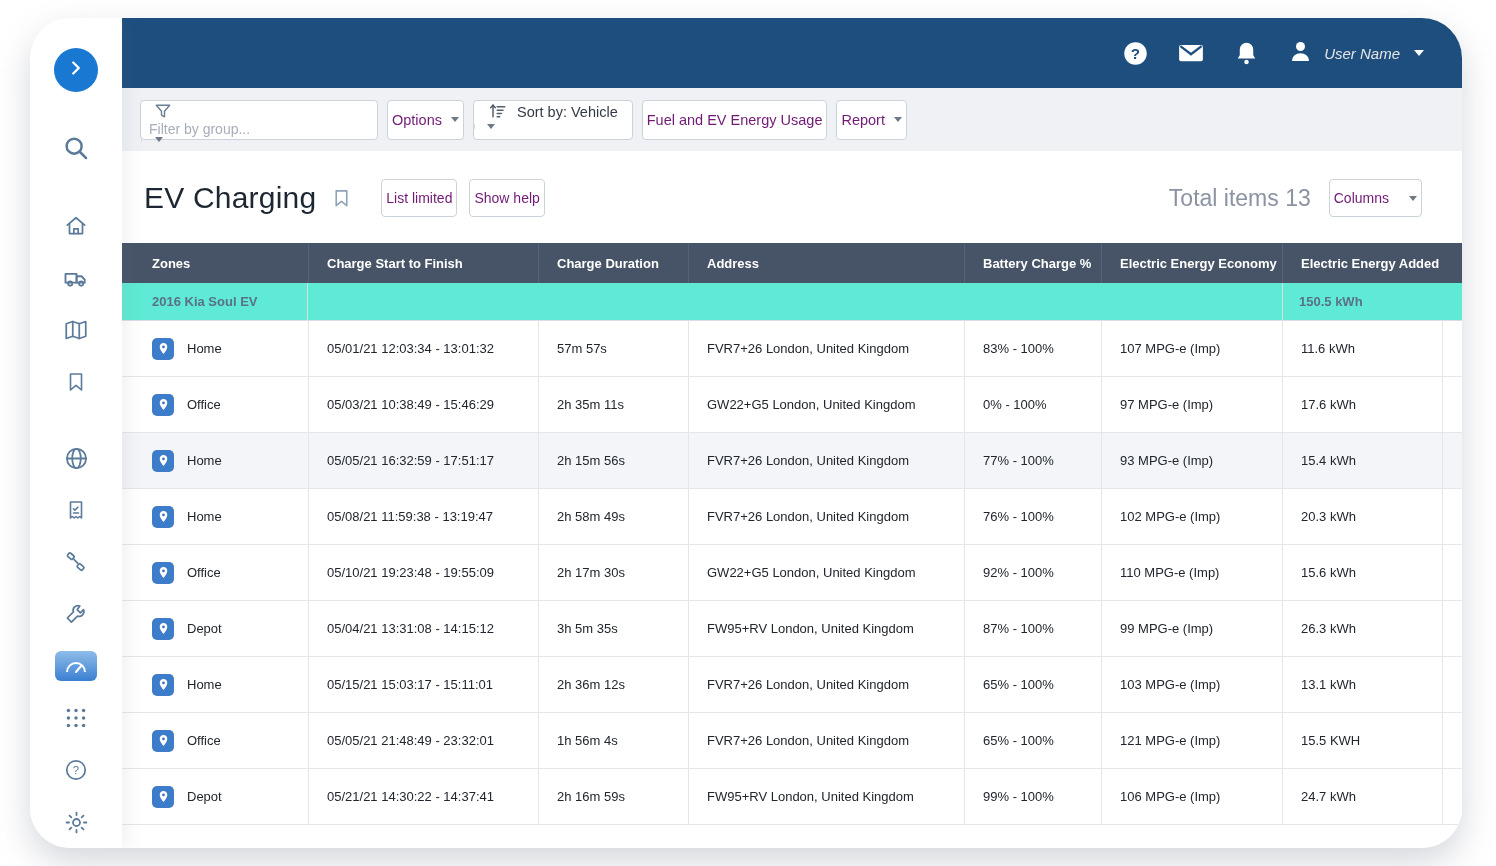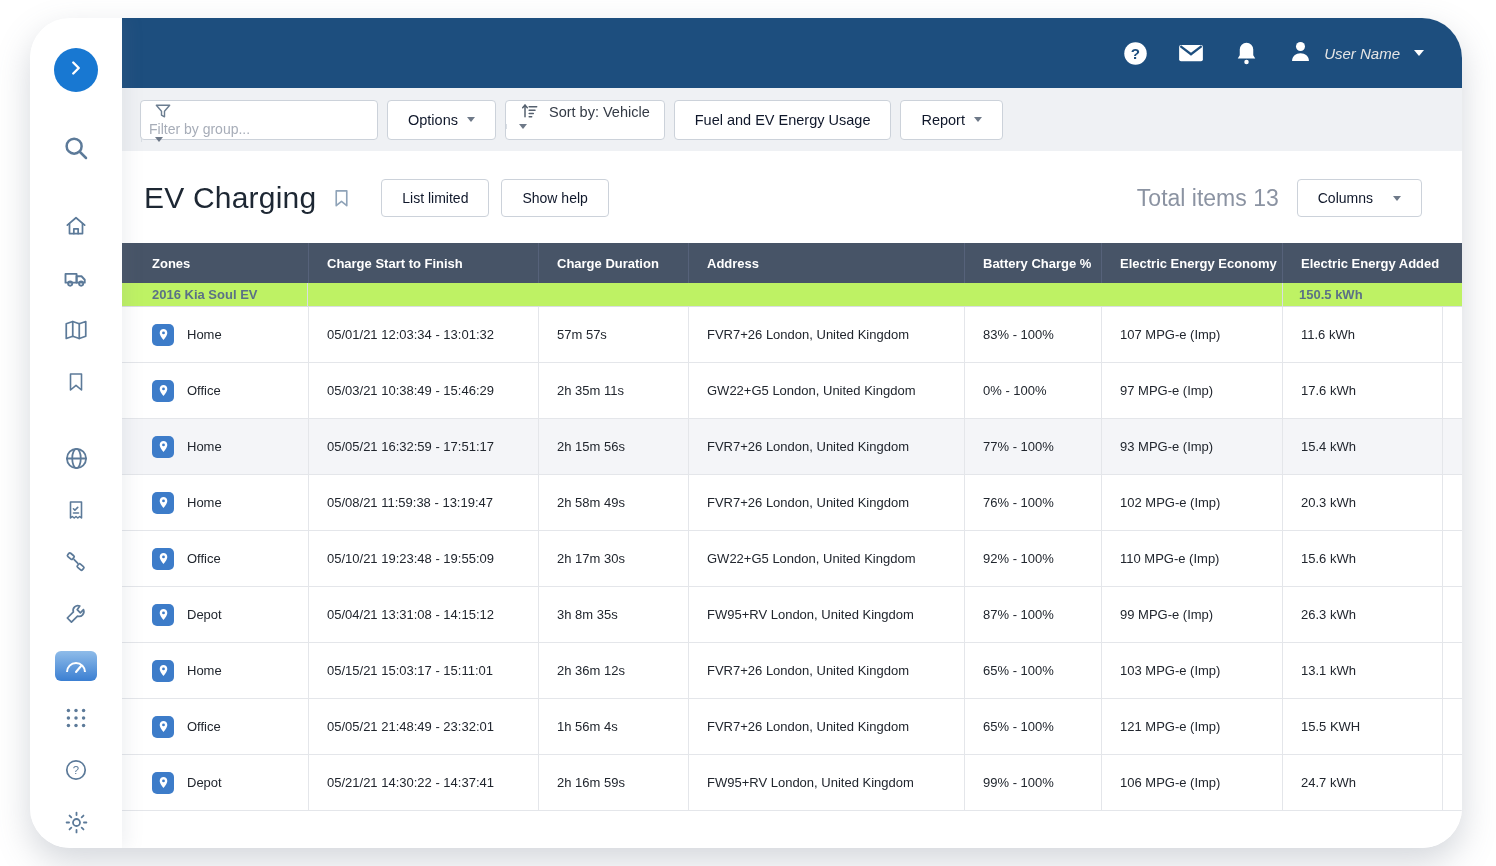--- a/index.html
+++ b/index.html
@@ -34,44 +34,44 @@
 
   .toolbar { height:63px; background:#eff1f4; display:flex; align-items:center; padding:0 18px; gap:9px; flex:0 0 63px; }
   .tb-group { display:flex; align-items:stretch; background:#fff; border:1px solid #ccd2da; border-radius:4px; height:40px;flex-direction:column; }
   .filter-box { width:238px; }
   .filter-box .f-icon { display:flex; align-items:center; padding-left:12px; }
   .filter-box input { border:0; outline:none; flex:1; font-size:14px; color:#3a4350; padding:0 8px;
     font-family:inherit; background:transparent; min-width:0; }
   .filter-box input::placeholder { color:#a7adb8; }
   .caret-cell { width:34px; display:flex; align-items:center; justify-content:center; border-left:1px solid #d9dee4; cursor:pointer; }
   .caret-g { width:0; height:0; border-left:4.5px solid transparent; border-right:4.5px solid transparent; border-top:5.5px solid #6e7988; }
-  .btn { background:#fff; border:1px solid #ccd2da; border-radius:4px; height:40px; padding:0 20px;
-    font-size:14.5px; color:#0f172a; display:flex; align-items:center; gap:9px; cursor:pointer; font-family:inherit; }
+  .btn { background:#fff; border:1px solid #ccd2da; border-radius:4px; height:40px; padding:0 4px;
+    font-size:14.5px; color:#701a75; display:flex; align-items:center; gap:9px; cursor:pointer; font-family:inherit; }
   .sort-group { margin-left:0; }
   .sort-main { display:flex; align-items:center; gap:9px; padding:0 14px; font-size:14.5px; color:#333a45; cursor:pointer; }
 
   .content { flex:1; background:#fff; display:flex; flex-direction:column; min-height:0; }
   .title-row { display:flex; align-items:center; padding:28px 20px 26px 22px; }
   .page-title { font-size:30px; color:#1d2733; font-weight:400; letter-spacing:.2px; }
   .title-bm { margin-left:14px; display:flex; align-items:center; }
   .title-row .btn { height:38px; font-size:14px; }
   .lb1 { margin-left:28px; } .lb2 { margin-left:12px; }
   .spacer { flex:1; }
   .total-items { font-size:23px; color:#8b93a2; margin-right:18px; }
   .columns-btn { margin-right:20px;gap:20px; }
 
   
   .grid-cols { display:grid; grid-template-columns:186px 230px 150px 276px 137px 181px minmax(0,1fr) 20px; }
   .thead { background:#475467; color:#fff; height:40px; align-items:center; font-size:13px; font-weight:bold; }
   .thead .hcell { padding-left:18px; border-left:1px solid #56627a; height:100%; display:flex; align-items:center; }
   .thead .hcell:first-child { border-left:none; padding-left:30px; }
   .thead .hspacer { border-left:none; }
 
-  .group-row { display:grid; grid-template-columns:186px 974px minmax(0,1fr) 20px; height:24px;
-    background:#bef264; align-items:center; font-size:13px; font-weight:bold; color:#5b7186;
+  .group-row { display:grid; grid-template-columns:186px 974px minmax(0,1fr) 20px; height:38px;
+    background:#5eead4; align-items:center; font-size:13px; font-weight:bold; color:#5b7186;
     border-bottom:1px solid #dadde3; }
   .group-row .gcell1 { padding-left:30px; border-right:1px solid #d9dde3; height:100%; display:flex; align-items:center; }
   .group-row .gcell3 { padding-left:16px; border-left:1px solid #d9dde3; height:100%; display:flex; align-items:center; }
 
   .trow { height:56px; align-items:center; font-size:13px; color:#21262e; border-bottom:1px solid #e4e6ea; background:#fff; cursor:pointer; }
   .trow.hl { background:#f4f5f8; }
   .trow .cell { padding-left:18px; border-left:1px solid #e4e6ea; height:100%; display:flex; align-items:center; overflow:hidden; white-space:nowrap; }
   .trow .cell:first-child { border-left:none; padding-left:30px; gap:13px; }
   .trow .sp { border-left:1px solid #e4e6ea; height:100%; }
   .pin-badge { width:22px; height:22px; border-radius:5px; background:#3d7cc9; display:flex; align-items:center; justify-content:center; flex:0 0 22px; }
@@ -426,21 +426,21 @@
   <div class="grid-cols trow">
     <div class="cell">
       <span class="pin-badge">
         <svg width="13" height="13" viewBox="0 0 24 24">
                   <path d="M12 2C8.1 2 5 5.1 5 9c0 5.2 7 13 7 13s7-7.8 7-13c0-3.9-3.1-7-7-7zm0 9.6a2.6 2.6 0 1 1 0-5.2 2.6 2.6 0 0 1 0 5.2z" fill="#fff"></path>
                 </svg>
       </span>
       <span>Depot</span>
     </div>
     <div class="cell">05/04/21 13:31:08 - 14:15:12</div>
-    <div class="cell">3h 8m 35s</div>
+    <div class="cell">3h 5m 35s</div>
     <div class="cell">FW95+RV London, United Kingdom</div>
     <div class="cell">87% - 100%</div>
     <div class="cell">99 MPG-e (Imp)</div>
     <div class="cell">26.3 kWh</div>
     <div class="sp"></div>
   </div>
 
   <div class="grid-cols trow">
     <div class="cell">
       <span class="pin-badge">

